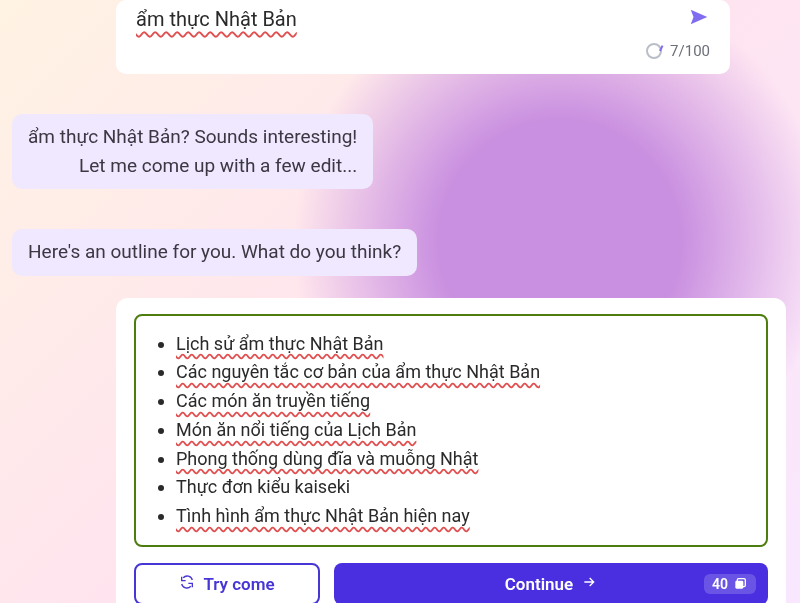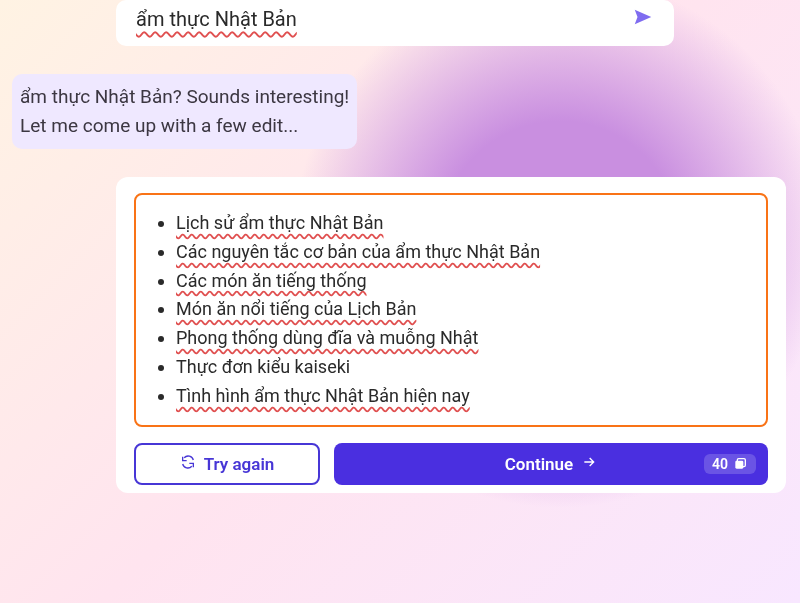--- a/index.html
+++ b/index.html
@@ -11,21 +11,21 @@
     overflow: hidden;
   }
   .container { padding: 0 6px; }
 
   
   .input-card {
     background: #fff;
     border-radius: 10px;
     padding: 6px 20px 14px 20px;
     margin: 0 0 28px 110px;
-    width: 558px;
+    width: 614px;
   }
   .input-row { display: flex; align-items: center; justify-content: space-between; }
   .topic {
     font-size: 20px;
     color: #2a2a2a;
     text-decoration: underline;
     text-decoration-style: wavy;
     text-decoration-color: #e05050;
     text-underline-offset: 5px;
   }
@@ -39,44 +39,45 @@
     position: relative;
   }
   .counter-circle::after {
     content:""; position:absolute; right:-1px; top:0; width:2px; height:6px; background:#7f6cf0; transform-origin:bottom; transform:rotate(25deg);
   }
 
   .bubble {
     background: #efe8ff;
     color: #3c3742;
     font-size: 19px;
-    padding: 9px 8px;
+    padding: 9px 16px;
     border-radius: 10px;
-    margin: 0 0 28px 6px;
+    margin: 12px 0 28px 6px;
     display: inline-block;
     max-width: 520px;
     line-height: 1.5;
+    text-align: right;
   }
 
   .result-card {
     background: #fff;
     border-radius: 12px;
     margin: 0 8px 0 110px;
     width: 670px;
     padding: 16px 18px 8px 18px;
   }
   .result-head {
     display:flex; justify-content:space-between; align-items:center; margin-bottom:10px;
   }
   .result-head .hint { color:#8a8f99; font-size:18px; }
   .lang { display:flex; align-items:center; gap:8px; color:#3e39d6; font-weight:600; font-size:16px; cursor:pointer; }
   .lang svg { width:16px; height:16px; fill:#3e39d6; }
 
   .outline-box {
-    border: 2px solid #f97316;
+    border: 2px solid #4d7c0f;
     border-radius: 8px;
     padding: 14px 22px 14px 40px;
     margin-bottom: 16px;
   }
   .outline-box ul { list-style: disc; }
   .outline-box li {
     font-size: 18px;
     color: #2a2a2a;
     line-height: 1.6;
     text-decoration: underline;
@@ -127,50 +128,55 @@
 
   <div class="input-card">
     <div class="input-row">
       <span class="topic">ẩm thực Nhật Bản</span>
       <span class="send-icon">
         <svg viewBox="0 0 24 24">
             <path d="M3 20l18-8L3 4l3 8-3 8z"></path>
           </svg>
       </span>
     </div>
+    <div class="counter-row">
+      <span class="counter-circle"></span>
+      <span>7/100</span>
+    </div>
   </div>
 
   <div class="bubble">
     <span>ẩm thực Nhật Bản? Sounds interesting!</span><br>
     <span>Let me come up with a few edit...</span>
   </div>
   <br>
+  <div class="bubble" style="margin-bottom:22px;">Here's an outline for you. What do you think?</div>
 
   <div class="result-card">
 
     <div class="outline-box">
       <ul>
         <li>Lịch sử ẩm thực Nhật Bản</li>
         <li>Các nguyên tắc cơ bản của ẩm thực Nhật Bản</li>
-        <li>Các món ăn tiếng thống</li>
+        <li>Các món ăn truyền tiếng</li>
         <li>Món ăn nổi tiếng của Lịch Bản</li>
         <li>Phong thống dùng đĩa và muỗng Nhật</li>
         <li class="plain">Thực đơn kiểu kaiseki</li>
         <li>Tình hình ẩm thực Nhật Bản hiện nay</li>
       </ul>
     </div>
 
     <div class="btn-row">
       <div class="btn btn-tryagain">
         <span class="refresh">
           <svg viewBox="0 0 24 24">
               <path d="M4 4v6h6M20 20v-6h-6M20 9A8 8 0 0 0 6.3 5.7M4 15a8 8 0 0 0 13.7 3.3"></path>
             </svg>
         </span>
-        <span>Try again</span>
+        <span>Try come</span>
       </div>
       <div class="btn btn-continue">
         <span>Continue</span>
         <span class="arrow">
           <svg viewBox="0 0 24 24">
               <path d="M5 12h14M13 6l6 6-6 6"></path>
             </svg>
         </span>
         <span class="badge">
           <span>40</span>

